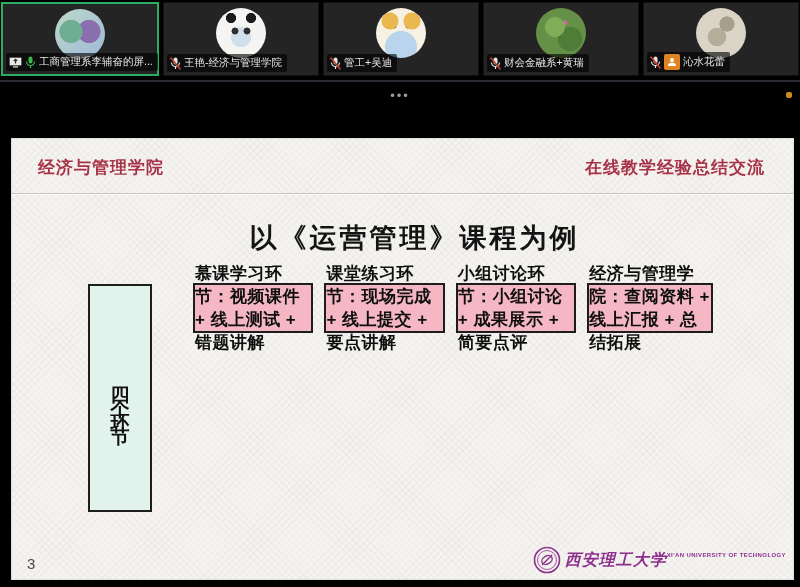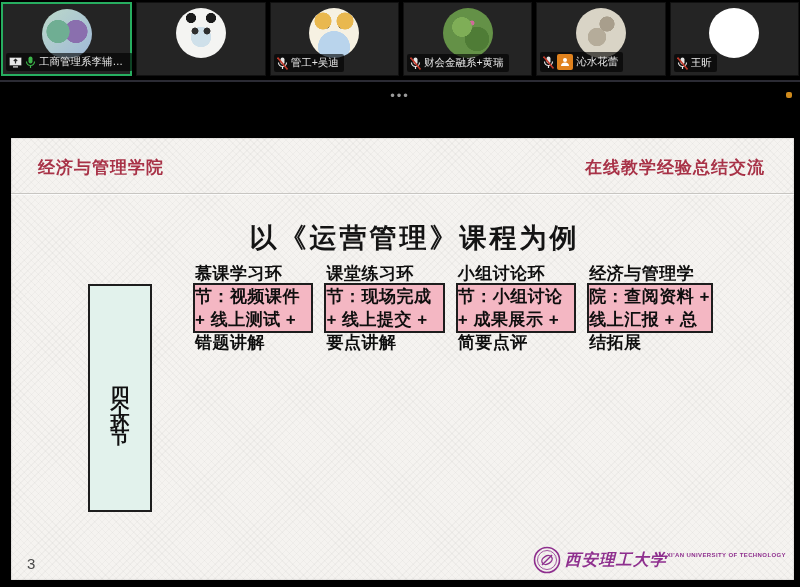--- a/index.html
+++ b/index.html
@@ -91,20 +91,31 @@
         <path d="M1.5 5.5 a4 4 0 0 0 8 0" stroke="#3cb54a" stroke-width="1.2" fill="none"></path>
         <line x1="5.5" y1="9.5" x2="5.5" y2="12" stroke="#3cb54a" stroke-width="1.2"></line>
       </svg>
 
       <span class="pname">工商管理系李辅奋的屏...</span>
     </div>
   </div>
 
   <div class="tile">
     <div class="avatar av-panda"></div>
+    <div class="name-bar">
+
+      <svg class="ic mic-muted" width="11" height="13" viewBox="0 0 11 13">
+        <rect x="3.5" y="0.5" width="4" height="7" rx="2" fill="#e6e6e6"></rect>
+        <path d="M1.5 5.5 a4 4 0 0 0 8 0" stroke="#e6e6e6" stroke-width="1.2" fill="none"></path>
+        <line x1="5.5" y1="9.5" x2="5.5" y2="12" stroke="#e6e6e6" stroke-width="1.2"></line>
+        <line x1="0.5" y1="0.5" x2="10.5" y2="12.5" stroke="#c0392b" stroke-width="1.6"></line>
+      </svg>
+
+      <span class="pname">王艳-经济与管理学院</span>
+    </div>
   </div>
 
   <div class="tile">
     <div class="avatar av-dog-mask"></div>
     <div class="name-bar">
 
       <svg class="ic mic-muted" width="11" height="13" viewBox="0 0 11 13">
         <rect x="3.5" y="0.5" width="4" height="7" rx="2" fill="#e6e6e6"></rect>
         <path d="M1.5 5.5 a4 4 0 0 0 8 0" stroke="#e6e6e6" stroke-width="1.2" fill="none"></path>
         <line x1="5.5" y1="9.5" x2="5.5" y2="12" stroke="#e6e6e6" stroke-width="1.2"></line>
@@ -143,34 +154,20 @@
       <span class="badge">
         <svg width="10" height="10" viewBox="0 0 10 10">
           <circle cx="5" cy="3" r="2" fill="#fff"></circle>
           <path d="M1 9 a4 3.5 0 0 1 8 0 Z" fill="#fff"></path>
         </svg>
       </span>
       <span class="pname">沁水花蕾</span>
     </div>
   </div>
 
-  <div class="tile">
-    <div class="avatar av-blank"></div>
-    <div class="name-bar">
-
-      <svg class="ic mic-muted" width="11" height="13" viewBox="0 0 11 13">
-        <rect x="3.5" y="0.5" width="4" height="7" rx="2" fill="#e6e6e6"></rect>
-        <path d="M1.5 5.5 a4 4 0 0 0 8 0" stroke="#e6e6e6" stroke-width="1.2" fill="none"></path>
-        <line x1="5.5" y1="9.5" x2="5.5" y2="12" stroke="#e6e6e6" stroke-width="1.2"></line>
-        <line x1="0.5" y1="0.5" x2="10.5" y2="12.5" stroke="#c0392b" stroke-width="1.6"></line>
-      </svg>
-
-      <span class="pname">王昕</span>
-    </div>
-  </div>
 </div>
 
   <div class="strip-divider"></div>
   <div class="more-dots">•••</div>
   <div class="notify-dot"></div>
 
   <div class="slide">
     <div class="slide-header">
       <span>经济与管理学院</span>
       <span>在线教学经验总结交流</span>

